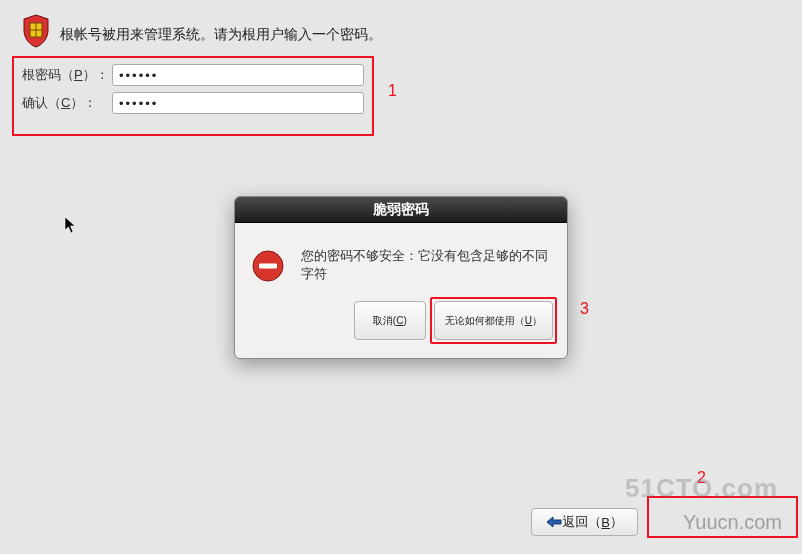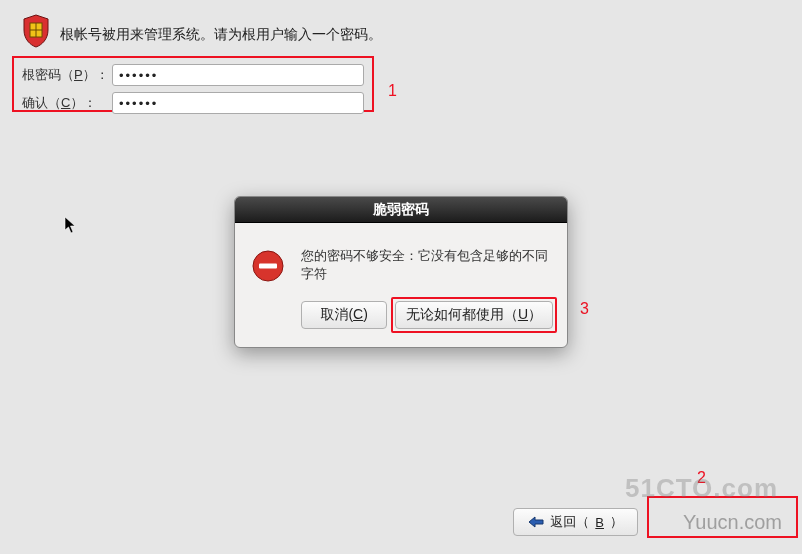--- a/index.html
+++ b/index.html
@@ -31,21 +31,21 @@
     padding-top: 4px;
     color: #222;
     margin-top: 8px;
   }
 
   .pw-section {
     position: absolute;
     left: 12px;
     top: 56px;
     width: 362px;
-    height: 56px;
+    height: 80px;
     border: 2px solid #e12;
     padding: 6px 8px 2px 8px;
   }
   .pw-row {
     display: flex;
     align-items: center;
     margin-bottom: 6px;
   }
   .pw-label {
     width: 90px;
@@ -121,25 +121,25 @@
     color: #333;
     padding-top: 6px;
   }
   .dialog-buttons {
     display: flex;
     justify-content: flex-end;
     gap: 8px;
     padding: 12px 14px 18px 14px;
   }
   .dlg-btn {
-    height: 28px;
+    height: 39px;
     border: 1px solid #b0b0b0;
     border-radius: 4px;
     background: linear-gradient(#fcfcfc, #e6e6e6);
-    font-size: 14px;
+    font-size: 10px;
     color: #222;
     padding: 0 18px;
     cursor: pointer;
   }
   .dlg-btn .ul { text-decoration: underline; }
   .btn-use-anyway-wrap {
     border: 2px solid #e12;
     padding: 2px;
     margin: -4px;
     border-radius: 2px;
@@ -163,21 +163,20 @@
     height: 28px;
     border: 1px solid #b0b0b0;
     border-radius: 4px;
     background: linear-gradient(#fcfcfc, #e6e6e6);
     font-size: 13px;
     color: #222;
     padding: 0 14px;
     cursor: pointer;
     display: flex;
     align-items: center;
-    gap: 6px;
   }
   .back-btn .ul { text-decoration: underline; }
   .arrow-left {
     width: 16px; height: 12px;
   }
 
   .watermark1 {
     position: absolute;
     right: 24px;
     bottom: 50px;

